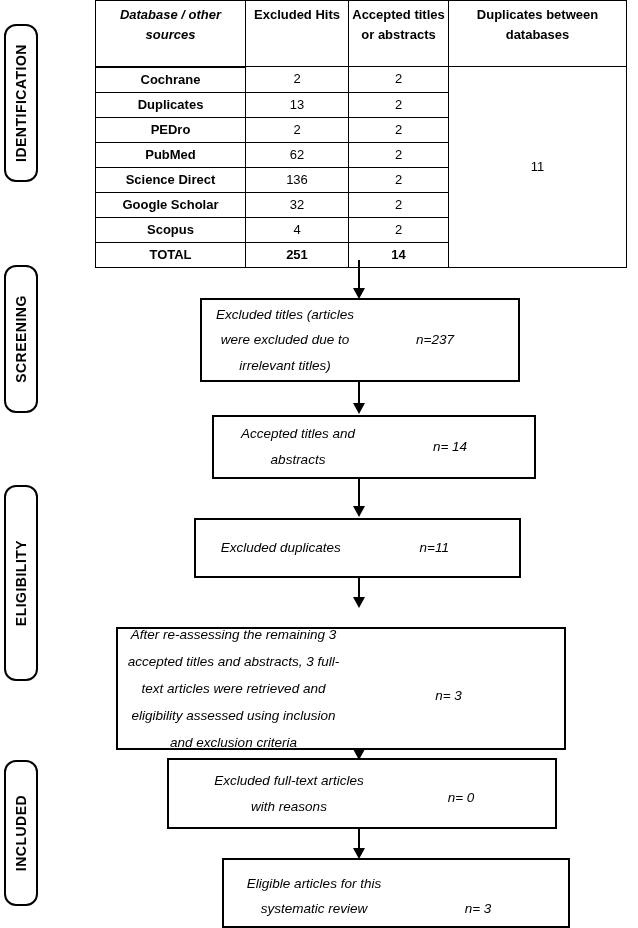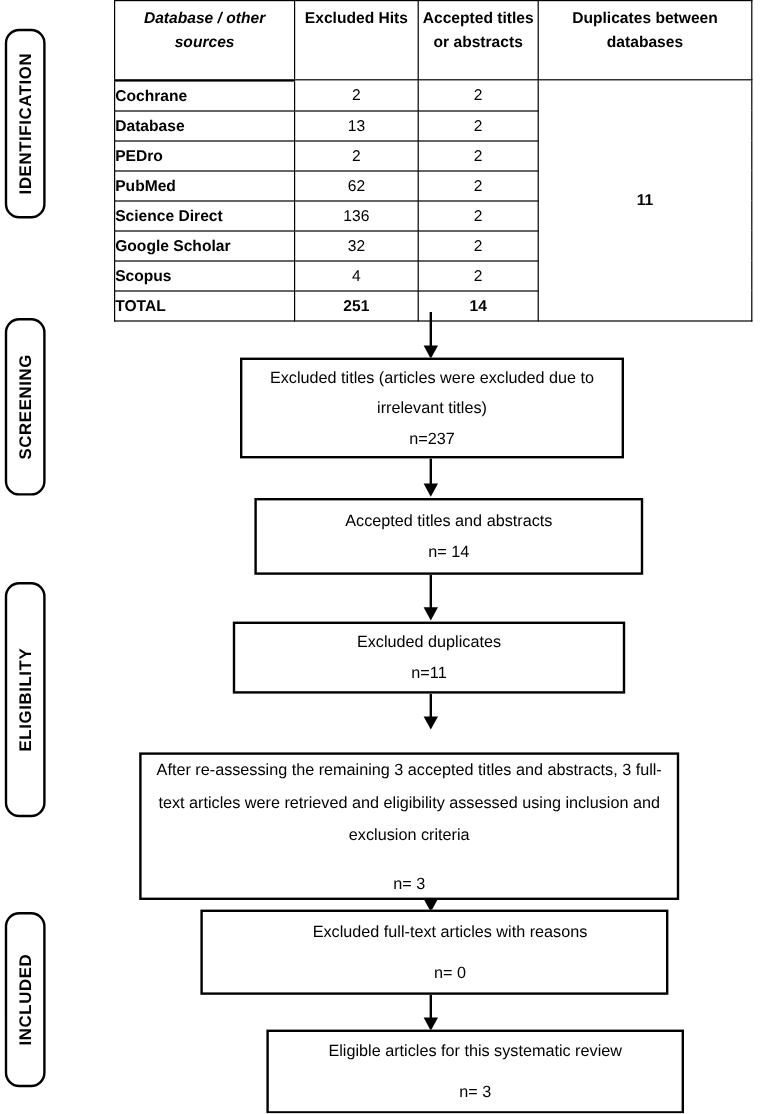--- a/index.html
+++ b/index.html
@@ -61,55 +61,57 @@
     line-height: 1.55;
     height: 66px;
   }
   #source-table thead th.th-db {
     border-bottom-width: 2px;
     font-style: italic;
   }
   #source-table tbody td {
     height: 24px;
     line-height: 24px;
+    text-align: center;
   }
   td.c-name {
     font-weight: bold;
     text-align: left;
     padding-left: 6px;
   }
   td.c-num {
     text-align: center;
   }
   td.c-dupes {
     text-align: center;
     vertical-align: middle;
-    font-weight: bold;
+    font-weight: normal;
     font-size: 13px;
   }
   tr.total-row td {
     font-weight: bold;
     border-top-width: 2px;
   }
   tr.total-row td.c-name { border-right-width: 2px; }
 
   
   .flow-box {
     position: absolute;
     border: 2px solid #000000;
     background: #ffffff;
     box-sizing: border-box;
     display: flex;
-    flex-direction: column;
+    flex-direction: row;
     align-items: center;
     justify-content: center;
     text-align: center;
     font-size: 13.5px;
     line-height: 1.9;
     padding: 4px 8px;
+    font-style: italic;
   }
   .flow-box .line { display: block; width: 100%; }
   .flow-box .nline { display: block; width: 100%; }
 
   
   .connector {
     position: absolute;
     width: 0;
     border-left: 2px solid #000000;
   }
@@ -159,21 +161,21 @@
       </tr>
     </thead>
     <tbody>
       <tr>
         <td class="c-name">Cochrane</td>
         <td class="c-num">2</td>
         <td class="c-num">2</td>
         <td class="c-dupes" rowspan="8">11</td>
       </tr>
       <tr>
-        <td class="c-name">Database</td>
+        <td class="c-name">Duplicates</td>
         <td class="c-num">13</td>
         <td class="c-num">2</td>
       </tr>
       <tr>
         <td class="c-name">PEDro</td>
         <td class="c-num">2</td>
         <td class="c-num">2</td>
       </tr>
       <tr>
         <td class="c-name">PubMed</td>

